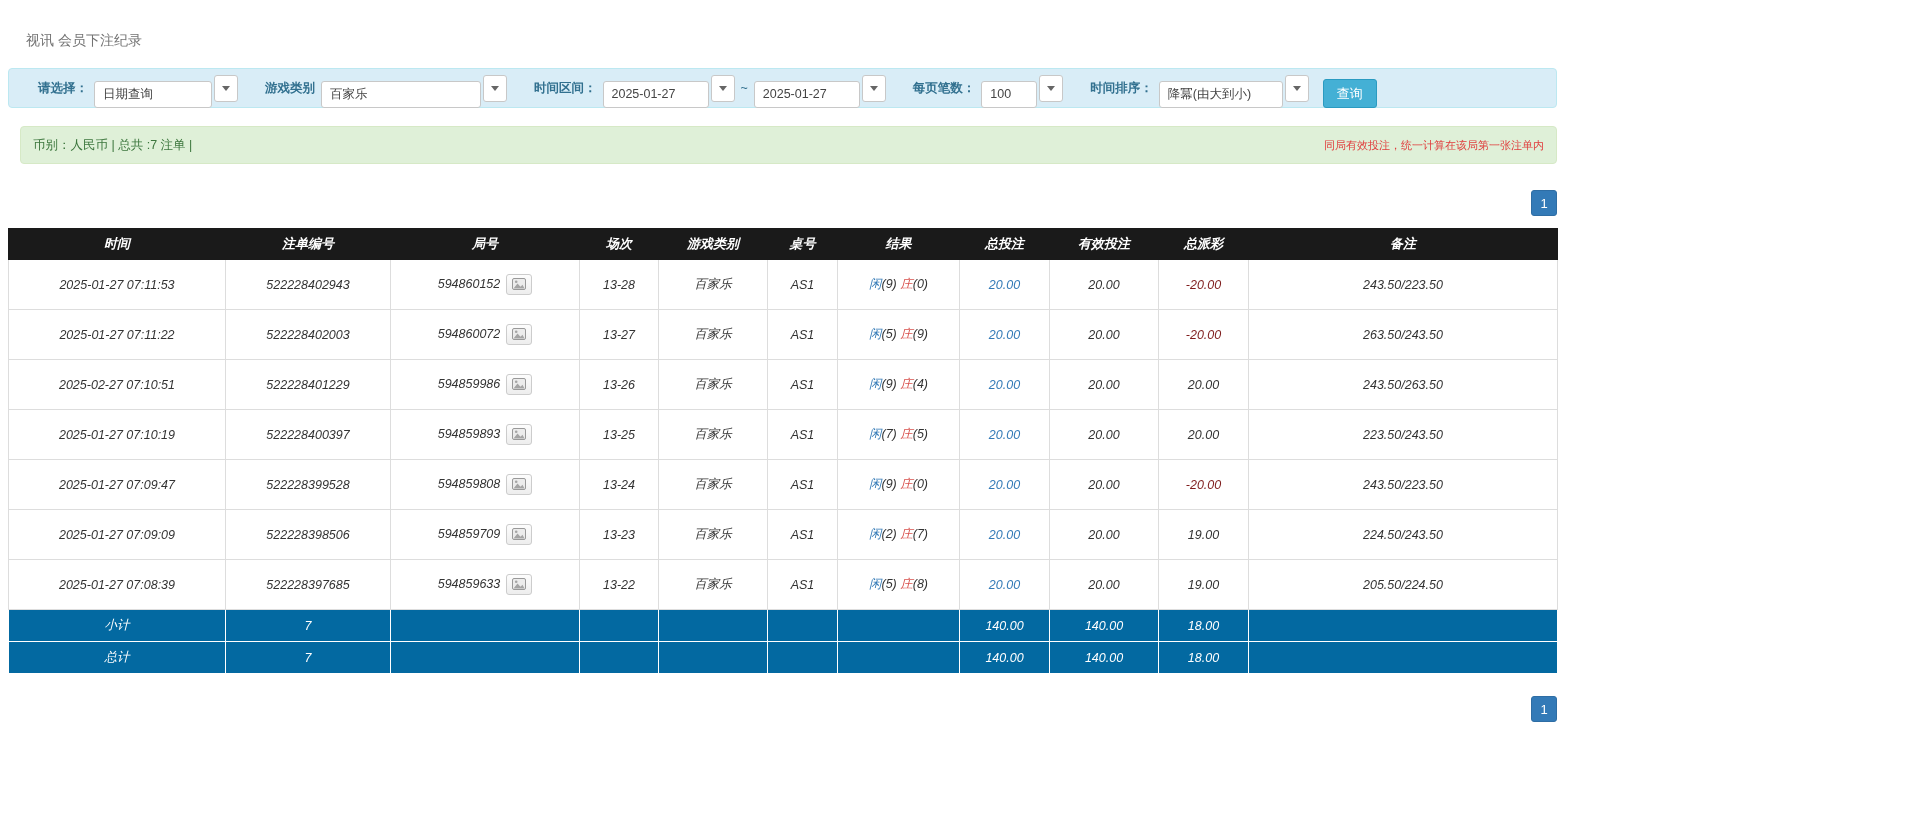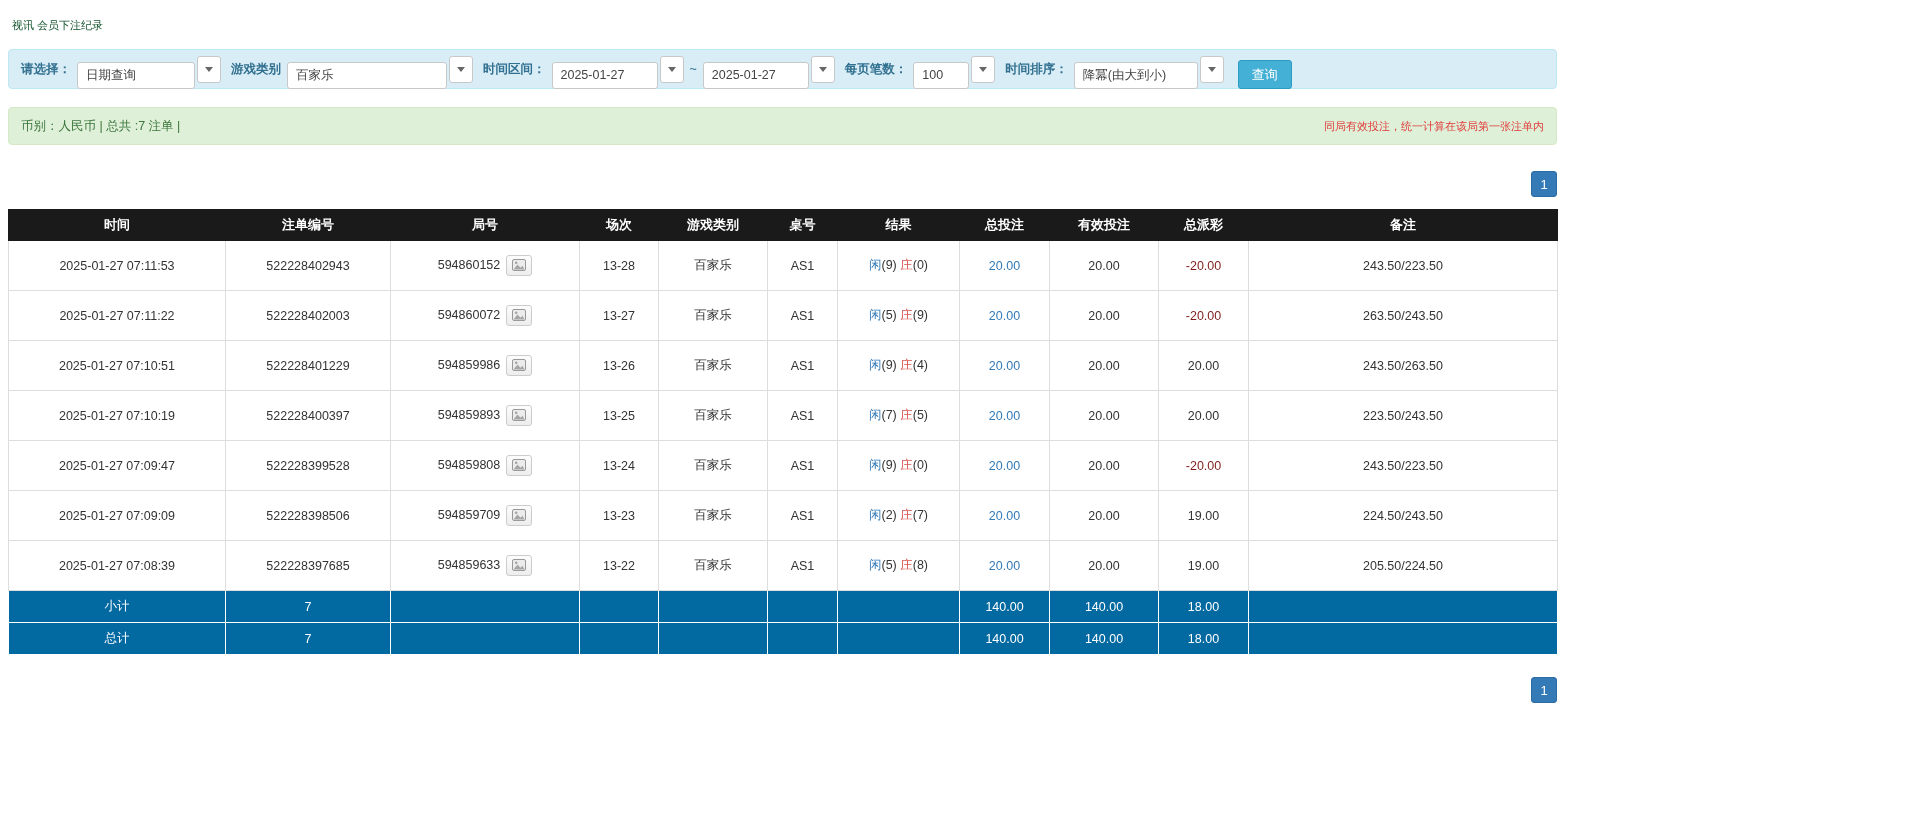--- a/index.html
+++ b/index.html
@@ -1,55 +1,55 @@
 <!DOCTYPE html>
 <html><head>
 <meta charset="utf-8">
 <style>
   * { box-sizing: border-box; }
   html,body { margin:0; padding:0; background:#fff; }
   body { font-family:"Liberation Sans","DejaVu Sans",sans-serif; color:#333; min-width:1911px; }
   .container { width:1549px; margin-left:8px; }
 
-  .page-title { font-size:11px; font-weight:normal; color:#14532d; margin:4px; padding:14px 0 0 0; }
+  .page-title { font-size:14px; font-weight:normal; color:#737373; margin:18px; padding:14px 0 0 0; }
 
   
   .filter-bar { margin-top:16px; background:#d9edf7; border:1px solid #bce8f1; border-radius:4px;
                 height:40px; display:flex; align-items:center; gap:6px; padding:0 8px; }
-  .f-label { color:#31708f; font-weight:bold; font-size:12.5px; white-space:nowrap; margin-left:4px; }
+  .f-label { color:#31708f; font-weight:bold; font-size:12.5px; white-space:nowrap; margin-left:21px; }
   .combo { display:inline-flex; align-items:center; }
   .combo input { height:27px; border:1px solid #c8c8c8; border-radius:3px; padding:0 8px;
                  font-size:12.5px; font-family:inherit; color:#444; background:#fff; outline:none;margin-top:12px; }
   .caret-btn { height:27px; width:24px; margin-left:2px; border:1px solid #c8c8c8; border-radius:3px;
                background:#fff; display:inline-flex; align-items:center; justify-content:center; cursor:pointer; padding:0; }
   .caret { width:0; height:0; border-left:4px solid transparent; border-right:4px solid transparent; border-top:5px solid #666; }
   .w-qtype { width:118px; }
   .w-game  { width:160px; }
   .w-date  { width:106px; }
   .w-per   { width:56px; }
   .w-sort  { width:124px; }
   .tilde { color:#31708f; font-size:12.5px; }
   .btn-search { margin-left:8px; height:29px; padding:0 13px; background:#44b0d5; border:1px solid #2a9bc1;
                 border-radius:3px; color:#fff; font-size:13px; font-family:inherit; cursor:pointer;margin-top:11px; }
 
   
   .summary-bar { margin-top:18px; background:#dff0d8; border:1px solid #d6e9c6; border-radius:4px;
-                 height:38px; display:flex; align-items:center; justify-content:space-between; padding:0 12px; }
+                 height:38px; display:flex; align-items:center; justify-content:space-between; padding:0 12px;margin-left:12px; }
   .summary-left { color:#3c763d; font-size:12.5px; }
   .summary-right { color:#e03c3c; font-size:11px; }
 
   
   .pager { display:flex; justify-content:flex-end; }
   .pager-top { margin:26px 0 12px 0; }
   .pager-bottom { margin:22px 0 40px 0; }
   .page-btn { width:26px; height:26px; background:#337ab7; border:1px solid #2e6da4; border-radius:3px;
               color:#fff; font-size:13px; font-family:inherit; cursor:pointer; }
 
   
-  table { width:1549px; border-collapse:collapse; table-layout:fixed; font-size:12.5px; }
+  table { width:1549px; border-collapse:collapse; table-layout:fixed; font-size:12.5px;font-style:italic; }
   thead th { background:#1a1a1a; color:#fff; font-weight:bold; font-size:13px; padding:6px 4px;
              border:1px solid #1a1a1a; text-align:center; }
   tbody td { background:#fff; border:1px solid #ddd; padding:14px 4px; text-align:center; color:#333; }
   tfoot td { background:#0369a1; border:1px solid #fff; padding:7px 4px; text-align:center; color:#fff; font-size:12.5px; }
   .link { color:#337ab7; cursor:pointer; text-decoration:none; }
   .neg { color:#7f1d1d; }
   .res-xian { color:#337ab7; }
   .res-zhuang { color:#d9534f; }
   .res-score { color:#333; }
 
@@ -193,21 +193,21 @@
       <span class="res-xian">闲</span><span class="res-score">(5)</span>
       <span class="res-zhuang">庄</span><span class="res-score">(9)</span>
     </td>
     <td><a class="link">20.00</a></td>
     <td>20.00</td>
     <td class="neg">-20.00</td>
     <td>263.50/243.50</td>
   </tr>
 
   <tr>
-    <td>2025-01-27 07:10:51</td>
+    <td>2025-02-27 07:10:51</td>
     <td>522228401229</td>
     <td>
       <span>594859986</span><button class="img-btn"><svg width="14" height="12" viewBox="0 0 14 12">
                 <rect x="0.5" y="0.5" width="13" height="11" rx="1.5" fill="#ececec" stroke="#999"></rect>
                 <circle cx="4.2" cy="3.8" r="1.3" fill="#a5a5a5"></circle>
                 <path d="M1.5 10.5 L5.5 5.5 L8.5 8.8 L10.5 6.8 L12.5 10.5 Z" fill="#a5a5a5"></path>
               </svg></button>
     </td>
     <td>13-26</td>
     <td>百家乐</td>

